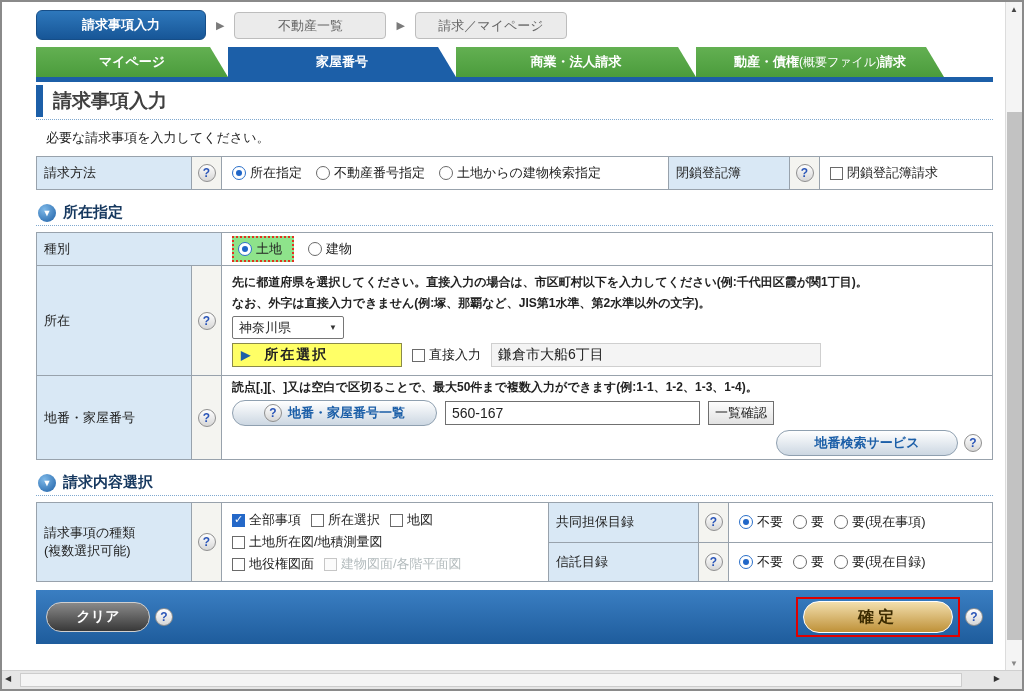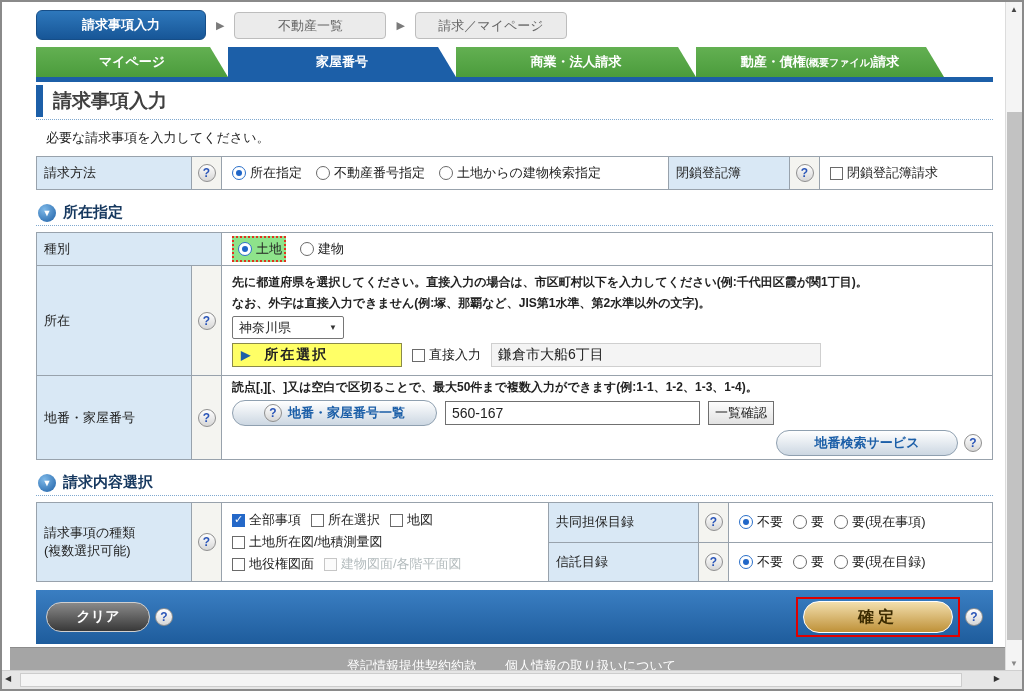--- a/index.html
+++ b/index.html
@@ -16,21 +16,21 @@
   .bc-idle { width:152px; height:27px; line-height:25px; text-align:center; font-size:13px;
     color:#666; background:#ebebeb; border:1px solid #bdbdbd; border-radius:4px; }
   .bc-arrow { color:#7a7a7a; font-size:11px; }
 
   
   .tabs { display:flex; margin-top:7px; }
   .tab { height:30px; line-height:30px; color:#fff; font-weight:bold; font-size:13px; text-align:center;
     clip-path:polygon(0 0, calc(100% - 18px) 0, 100% 100%, 0 100%); }
   .tab.green { background:linear-gradient(#63b052,#4b9c3c); }
   .tab.blue  { background:#1c5fa8; }
-  .tab-small { font-size:10px; font-weight:bold; }
+  .tab-small { font-size:12px; font-weight:normal; }
   .tabbar { width:957px; height:5px; background:#1c5fa8; }
 
   .page-title { margin-top:3px; width:957px; border-left:7px solid #1c5fa8; padding:3px 0 3px 10px;
     font-size:19px; font-weight:bold; color:#404040; }
   .dotted-rule { width:957px; border-bottom:1px dotted #7fa8cf; margin-top:2px; }
   .instruction { margin:9px 0 9px 10px; font-size:13px; color:#222; }
 
   
   .formtable { width:957px; border:1px solid #98a2ac; font-size:13px; color:#222; }
   .frow { display:flex; }
@@ -63,21 +63,21 @@
   .lbl-disabled { color:#b4bcbe; }
 
   .section-head { display:flex; align-items:center; gap:7px; margin:13px 0 0 2px; }
   .section-icon { width:18px; height:18px; border-radius:50%;
     background:radial-gradient(circle at 35% 30%, #7db8e8, #1d5fa5); color:#fff; font-size:9px;
     display:flex; align-items:center; justify-content:center; }
   .section-title { font-size:15px; font-weight:bold; color:#16385f; }
   .section-rule { width:957px; border-bottom:1px dotted #7fa8cf; margin:3px 0 6px; }
 
   .hl-green { background:#8ee38b; border:2px dotted #e2321e; display:inline-flex; align-items:center;
-    gap:4px; padding:2px 2px 2px 4px;text-align:center; }
+    gap:4px; padding:2px 10px 2px 4px;text-align:center; }
 
   .selectbox { width:112px; height:23px; border:1px solid #767676; border-radius:2px; background:#fff;
     display:inline-flex; align-items:center; justify-content:space-between; padding:0 6px; font-size:13px; }
   .select-arrow { font-size:8px; color:#333; }
 
   .btn-yellow { width:170px; height:24px; background:#ffff66; border:1px solid #8a8a4a;
     display:inline-flex; align-items:center; gap:14px; padding:0 8px; font-weight:bold; font-size:14px;
     color:#222; letter-spacing:2px; }
   .btn-yellow .tri { color:#1c5fa8; font-size:12px; letter-spacing:0; }
 
@@ -388,24 +388,20 @@
           <div class="confirm-wrap">
             <button class="btn-confirm">
                 <span>確定</span>
               </button>
           </div>
           <span class="help">?</span>
         </div>
       </div>
     </div>
 
-    <div class="footer">
-      <a class="flink">登記情報提供契約約款</a>
-      <a class="flink">個人情報の取り扱いについて</a>
-    </div>
   </div>
 
   <div class="vscroll">
     <div class="vs-up">▲</div>
     <div class="vs-thumb"></div>
     <div class="vs-down">▼</div>
   </div>
   <div class="hscroll">
     <div class="hs-left">◀</div>
     <div class="hs-thumb"></div>

